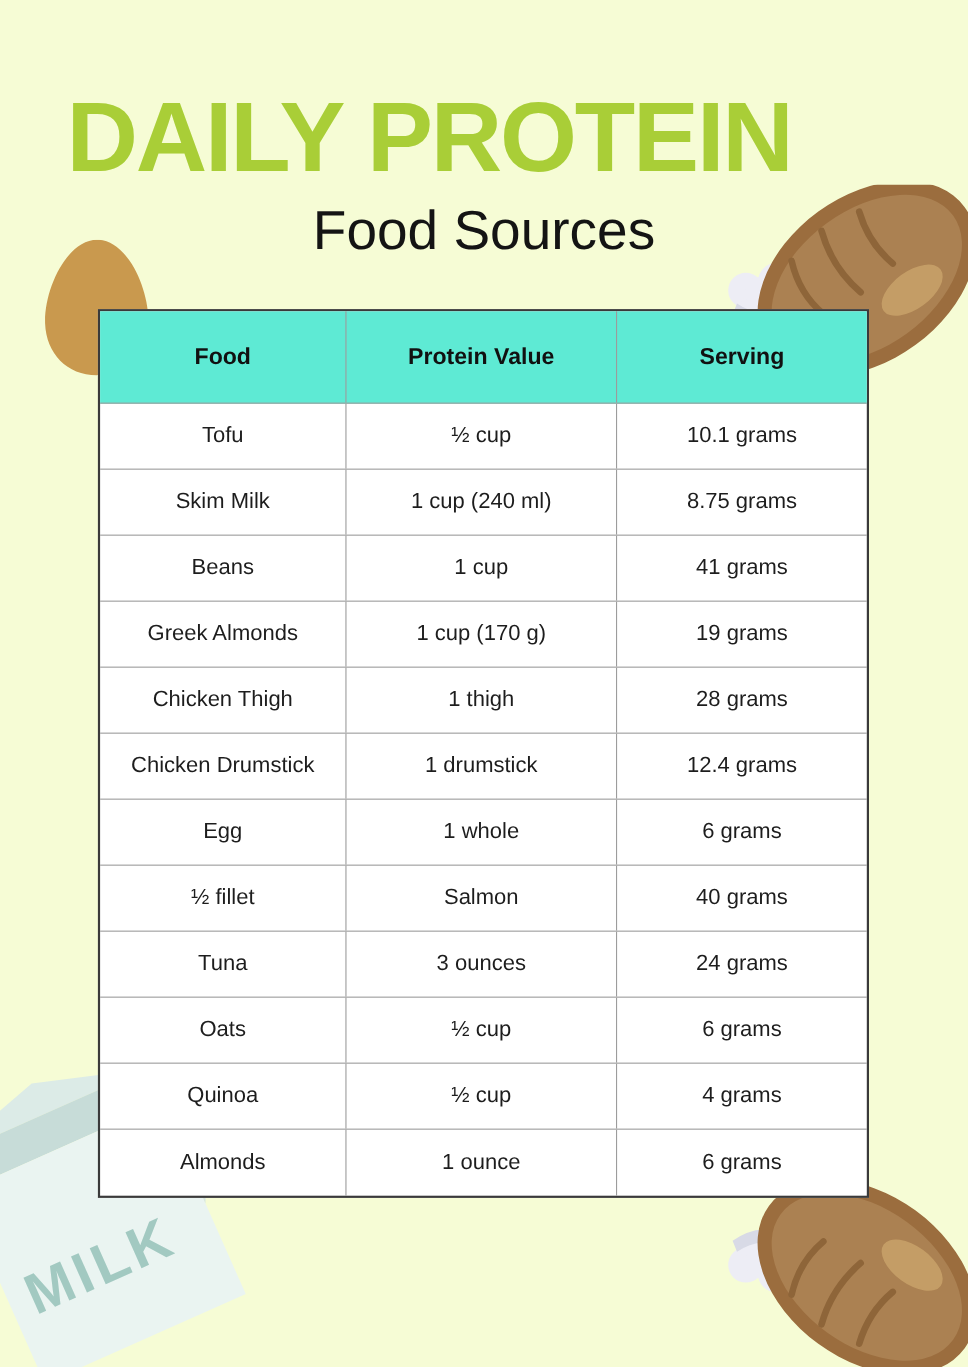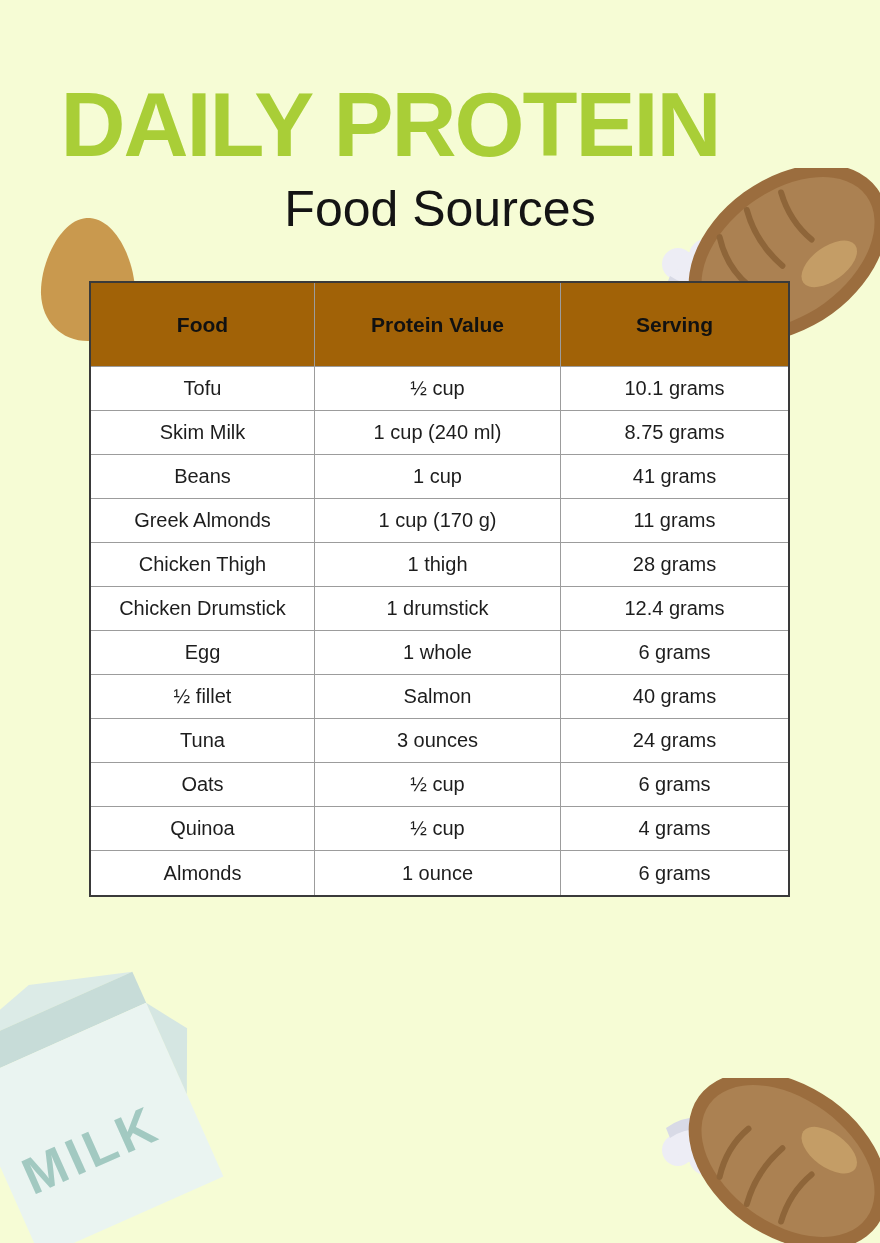--- a/index.html
+++ b/index.html
@@ -25,28 +25,28 @@
   }
 
   .table{
     position:absolute;left:89px;top:281px;width:701px;
     border:2px solid #3a3a3a;
     background:#ffffff;
     box-sizing:border-box;
   }
   .thead{
     display:grid;grid-template-columns:224px 246px auto;
-    height:84px;background:#a16207;
+    height:84px;background:#5eead4;
     border-bottom:1px solid #9c9c9c;
     box-sizing:border-box;
   }
   .thead .cell{font-weight:700;font-size:21px;color:#111;}
   .trow{
     display:grid;grid-template-columns:224px 246px auto;
-    height:44px;box-sizing:border-box;
+    height:60px;box-sizing:border-box;
   }
   .trow:not(:last-child){border-bottom:1px solid #9c9c9c;}
   .cell{
     display:flex;align-items:center;justify-content:center;
     font-size:20px;color:#1d1d1d;
     border-right:1px solid #9c9c9c;box-sizing:border-box;
     text-align:center;
   }
   .cell:last-child{border-right:none;}
 
@@ -134,21 +134,21 @@
       <div class="cell">8.75 grams</div>
     </div>
     <div class="trow">
       <div class="cell">Beans</div>
       <div class="cell">1 cup</div>
       <div class="cell">41 grams</div>
     </div>
     <div class="trow">
       <div class="cell">Greek Almonds</div>
       <div class="cell">1 cup (170 g)</div>
-      <div class="cell">11 grams</div>
+      <div class="cell">19 grams</div>
     </div>
     <div class="trow">
       <div class="cell">Chicken Thigh</div>
       <div class="cell">1 thigh</div>
       <div class="cell">28 grams</div>
     </div>
     <div class="trow">
       <div class="cell">Chicken Drumstick</div>
       <div class="cell">1 drumstick</div>
       <div class="cell">12.4 grams</div>

